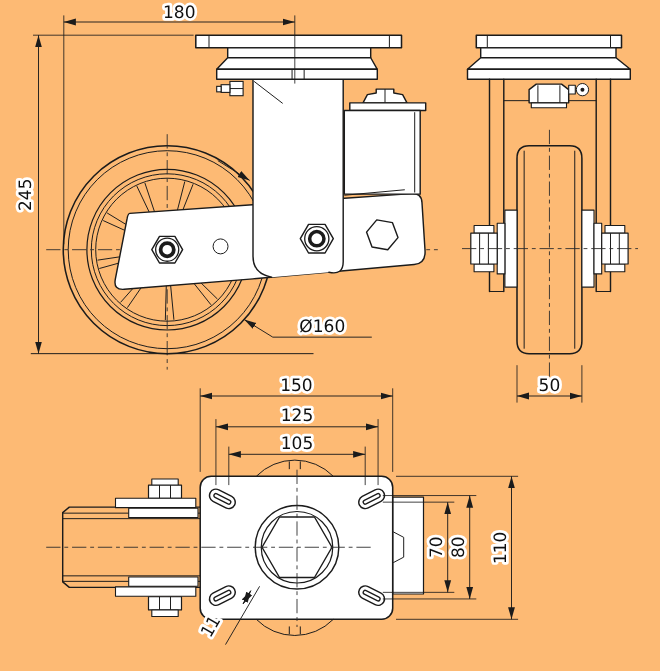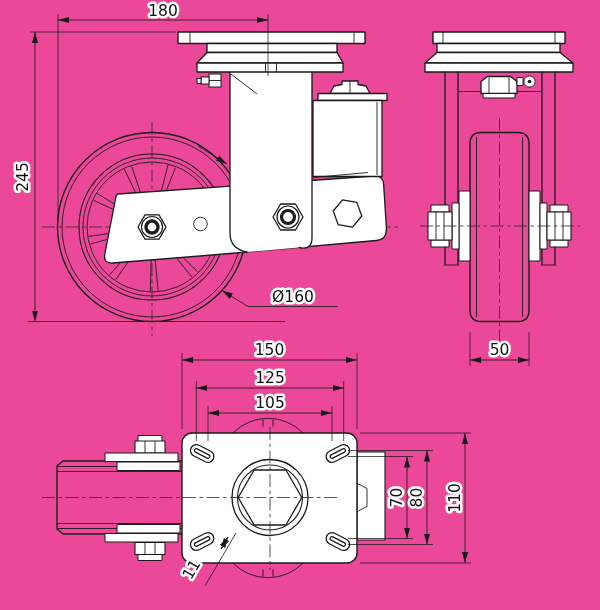--- a/index.html
+++ b/index.html
@@ -1,16 +1,16 @@
 <!DOCTYPE html>
 <html><head>
 <meta charset="utf-8">
 <style>
   html,body{margin:0;padding:0;background:#ffffff;}
-  .stage{width:600px;height:610px;background:#ec4899;position:relative;overflow:hidden;
+  .stage{width:600px;height:610px;background:#fdba74;position:relative;overflow:hidden;
          font-family:"DejaVu Sans", sans-serif;}
   svg{display:block;}
   .outline{stroke:#1b1b1b;fill:none;stroke-width:1.3;stroke-linejoin:round;stroke-linecap:round;}
   .outline2{stroke:#1b1b1b;fill:none;stroke-width:0.9;stroke-linejoin:round;}
   .fillw{fill:#ffffff;stroke:#1b1b1b;stroke-width:1.3;stroke-linejoin:round;}
   .fillw2{fill:#ffffff;stroke:#1b1b1b;stroke-width:1b;stroke-width:1;}
   .thin{stroke:#1b1b1b;stroke-width:0.75;fill:none;}
   .center{stroke:#2a2a2a;stroke-width:0.8;fill:none;stroke-dasharray:13 3.5 3.5 3.5;}
   .dimline{stroke:#1b1b1b;stroke-width:0.85;fill:none;}
   .dim{font-size:15.5px;fill:#101010;text-anchor:middle;paint-order:stroke;stroke:#ffffff;

